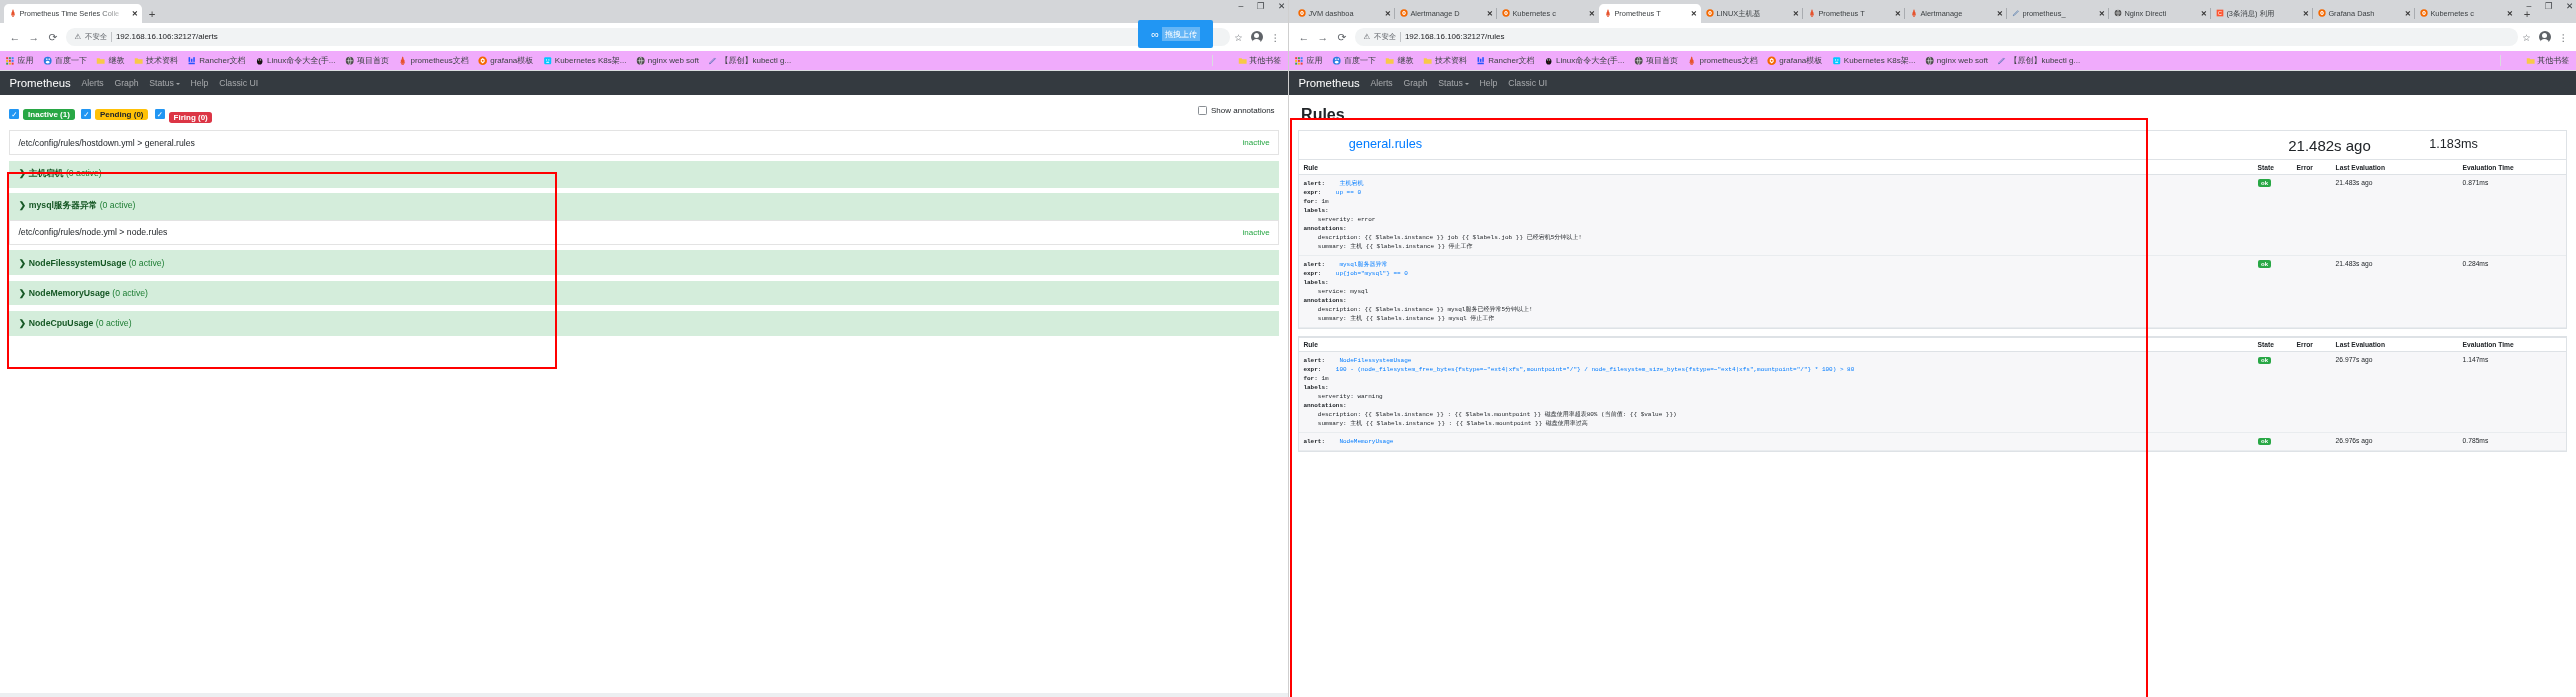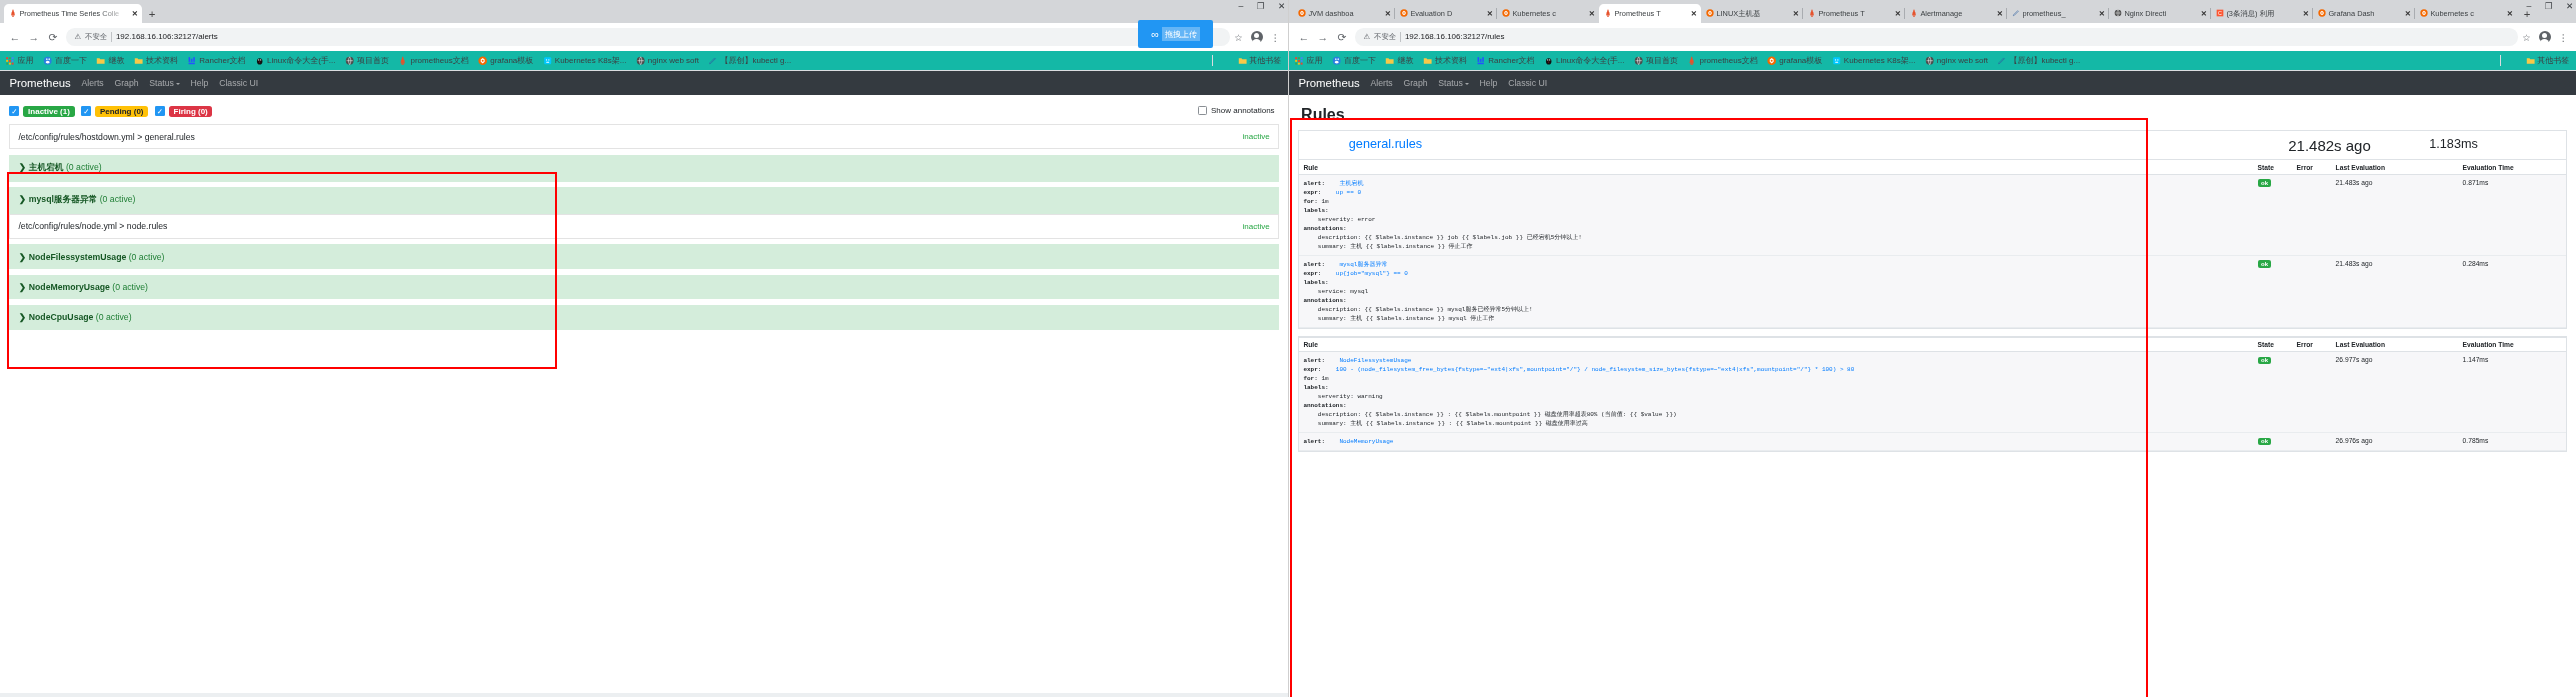--- a/index.html
+++ b/index.html
@@ -71,21 +71,21 @@
 
   .upload-chip {
     position: absolute; right: 75px; top: 20px; width: 75px; height: 28px;
     background: #2196f3; border-radius: 2px; display: flex; align-items: center;
     justify-content: center; gap: 3.4px; z-index: 5;
   }
   .upload-chip .ic { color: #fff; font-size: 10.7px; }
   .upload-chip .lbl { color: #fff; font-size: 8px; background: #64b5f6; padding: 1.3px 2.7px; }
 
   .bookmarks {
-    height: 20px; background: #14b8a6; display: flex; align-items: center;
+    height: 20px; background: #f0abfc; display: flex; align-items: center;
     padding: 0 5.4px; gap: 9.4px; font-size: 8px; color: #3c4043;
     border-bottom: 0.7px solid #dadce0; position: relative;
   }
   .bm { display: flex; align-items: center; gap: 2.7px; white-space: nowrap; }
   .bmico { width: 9.4px; height: 9.4px; flex: 0 0 9.4px; display: inline-block; }
   .bm-other { position: absolute; right: 6.7px; display: flex; align-items: center; gap: 2px; }
   .bm-sep { position: absolute; right: 75px; width: 0.7px; height: 10.7px; background: #dadce0; }
 
   
   .prom-nav {
@@ -101,21 +101,21 @@
   .content { padding: 6.7px 9.4px 0 9.4px; position: relative; }
 
   
   .filterrow { display: flex; align-items: center; gap: 6.7px; margin: 4px 0 6.7px 0; }
   .fcheck { width: 10px; height: 10px; background: #2196f3; border-radius: 1.3px;
             color: #fff; font-size: 7.4px; display: flex; align-items: center;
             justify-content: center; }
   .badge { color: #fff; font-size: 8px; font-weight: bold; border-radius: 2.7px; padding: 1.3px 4.7px; }
   .badge.inactive { background: #28a745; }
   .badge.pending  { background: #ffc107; color: #212529; }
-  .badge.firing   { background: #dc3545; }
+  .badge.firing   { background: #dc3545; margin-top: 6px; }
   .showann { position: absolute; right: 13.4px; top: 10.7px; font-size: 8px;
              color: #212529; display: flex; align-items: center; gap: 4px; }
   .showann .box { width: 8.7px; height: 8.7px; border: 0.7px solid #8a8f94; border-radius: 1.3px; background: #fff; }
 
   .redbox { position: absolute; border: 2px solid #ff0000; pointer-events: none; }
 
   .grpcard { border: 0.7px solid #e3e3e3; background: #fff; padding: 6.7px 8px;
              font-size: 8.7px; color: #212529; position: relative; }
   .statelabel { position: absolute; right: 8px; top: 7.4px; color: #28a745; font-size: 8px; }
   .rulebar { background: #d4eddb; padding: 7.4px 9.4px; font-size: 8.7px; color: #155724;
@@ -365,21 +365,21 @@
             </svg></span>
           <span class="tab-title">JVM dashboa</span>
           <span class="tab-close">✕</span>
         </div>
         <div class="tab" style="width: 102px;">
           <span class="tab-fav"><svg width="8" height="8" viewBox="0 0 24 24">
               <circle cx="12" cy="12" r="11" fill="#f46800"></circle>
               <path d="M12 5l5 4v6l-5 4-5-4V9z" fill="#fff"></path>
               <circle cx="12" cy="12" r="2.5" fill="#f46800"></circle>
             </svg></span>
-          <span class="tab-title">Evaluation D</span>
+          <span class="tab-title">Alertmanage D</span>
           <span class="tab-close">✕</span>
         </div>
         <div class="tab" style="width: 102px;">
           <span class="tab-fav"><svg width="8" height="8" viewBox="0 0 24 24">
               <circle cx="12" cy="12" r="11" fill="#f46800"></circle>
               <path d="M12 5l5 4v6l-5 4-5-4V9z" fill="#fff"></path>
               <circle cx="12" cy="12" r="2.5" fill="#f46800"></circle>
             </svg></span>
           <span class="tab-title">Kubernetes c</span>
           <span class="tab-close">✕</span>

